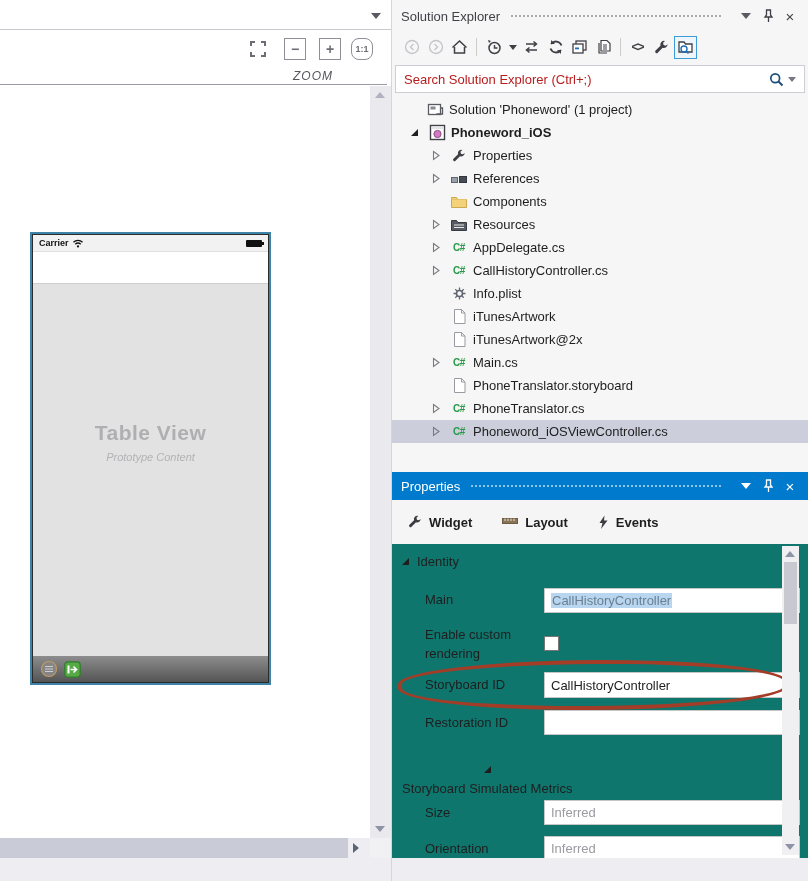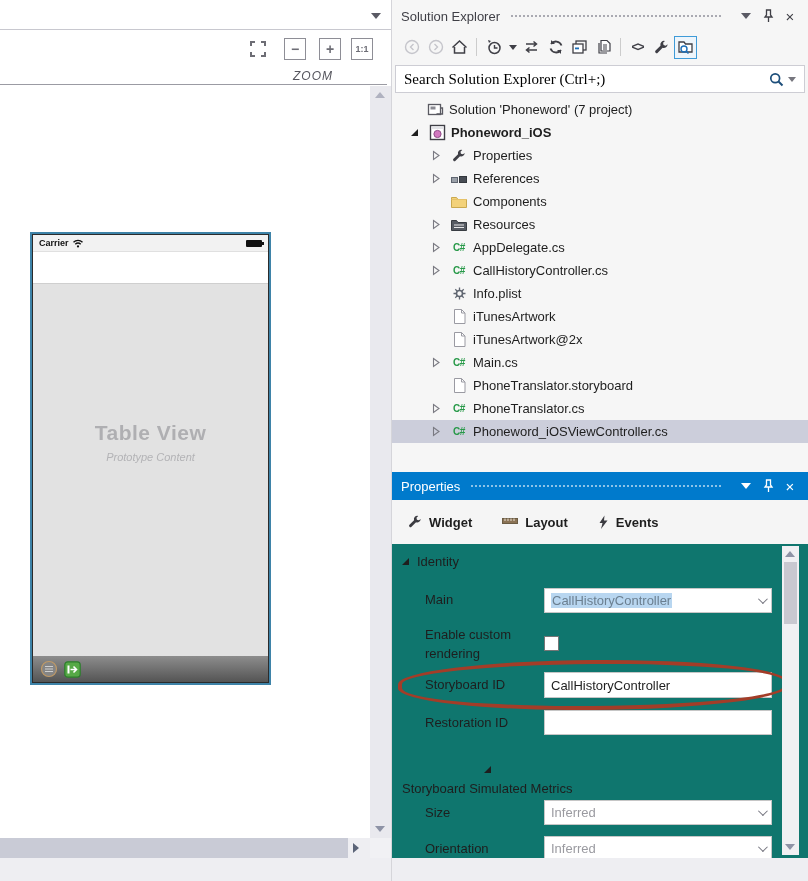--- a/index.html
+++ b/index.html
@@ -55,42 +55,42 @@
   .props-header .chev { border-top-color:#fff; }
 
   .se-toolbar { position:absolute; left:0; top:32px; width:100%; height:30px; display:flex; align-items:center; padding:0 8px; gap:1px; }
   .tool-btn { width:23px; height:23px; display:flex; align-items:center; justify-content:center; }
   .tool-btn.active { border:1px solid #3f9bd8; background:#eef5fb; }
   .tool-sep { width:1px; height:18px; background:#cccccc; margin:0 4px; }
   .code-glyph { font-size:12px; font-weight:bold; color:#3f3f46; letter-spacing:-1px; }
   .mini-chev { width:0; height:0; border-left:4px solid transparent; border-right:4px solid transparent; border-top:5px solid #3f3f46; }
 
   .search-box { position:absolute; left:3px; top:65px; width:410px; height:28px; background:#fff; border:1px solid #cdcdd4; display:flex; align-items:center; padding:0 8px; }
-  .search-ph { color:#000000; font-size:15px; flex:1;font-family:Liberation Serif, serif; }
+  .search-ph { color:#b91c1c; font-size:13px; flex:1; }
   .search-right { display:flex; align-items:center; gap:4px; }
 
   .tree { position:absolute; left:0; top:98px; width:100%; }
   .tree-row { height:23px; display:flex; align-items:center; width:100%; }
   .tree-row.selected { background:#cccedb; }
   .tree-row .lbl { margin-left:5px; white-space:nowrap; }
   .tree-row.bold .lbl { font-weight:bold; }
   .exp { width:16px; display:flex; align-items:center; justify-content:center; flex:0 0 16px; }
   .tree-ico { width:18px; display:flex; align-items:center; justify-content:center; flex:0 0 18px; margin-left:6px; }
   .cs-glyph { font-size:10px; font-weight:bold; color:#279948; letter-spacing:-0.5px; }
   .tri-exp { width:0; height:0; border-left:7px solid transparent; border-bottom:7px solid #1e1e1e; }
 
   
   .props { position:absolute; left:0; top:472px; width:100%; height:409px; }
   .props-header { height:28px; background:#007acc; color:#fff; display:flex; align-items:center; padding:0 9px; }
   .props-tabs { height:44px; display:flex; align-items:center; gap:30px; padding:0 16px; background:#f5f5f5; }
   .ptab { display:flex; gap:7px; color:#1e1e1e;font-weight:bold; }
   .props-body { position:relative; height:337px; background:#0f766e; }
   .sec-head { position:absolute; display:flex; align-items:center; gap:8px; color:#1e1e1e; }
   .plabel { position:absolute; color:#1e1e1e; }
-  .pfield { position:absolute; left:152px; width:228px; height:25px; background:#fff; border:1px solid #c6c6c6; display:flex; align-items:center; padding:0 6px; font-size:13px; }
+  .pfield { position:absolute; left:152px; width:256px; height:25px; background:#fff; border:1px solid #c6c6c6; display:flex; align-items:center; padding:0 6px; font-size:13px; }
   .pfield input { border:none; outline:none; width:100%; font:13px "Liberation Sans",sans-serif; color:#1e1e1e; background:transparent; }
   .sel-text { background:#b8d6f0; color:#6b7f90; padding:0 1px; }
   .combo-chev { width:7px; height:7px; border-right:1.6px solid #767680; border-bottom:1.6px solid #767680; transform:rotate(45deg) translateY(-2px); margin-left:auto; }
   .gray-val { color:#9a9aa0; flex:1; }
   .checkbox { position:absolute; left:152px; width:15px; height:15px; background:#fff; border:1px solid #767676; }
   .annotation { position:absolute; left:6px; top:116px; width:390px; height:50px; border:4px solid #a33d28; border-radius:50% / 46%; transform:rotate(-0.4deg); pointer-events:none; }
   .props-scroll { position:absolute; right:9px; top:2px; width:17px; height:309px; background:#f0f0f3; }
   .props-scroll .thumb { position:absolute; left:2px; top:16px; width:13px; height:62px; background:#c8c8d0; }
   .props-bottom { position:absolute; left:0; top:314px; width:100%; height:23px; background:#eeeef2; }
 </style>
@@ -107,21 +107,21 @@
       <svg width="16" height="16" viewBox="0 0 16 16">
         <path d="M1 5V1h4 M11 1h4v4 M15 11v4h-4 M5 15H1v-4" fill="none" stroke="#6d6d75" stroke-width="2"></path>
       </svg>
     </div>
     <div class="zoom-btn" style="left:284px;">
         <span>−</span>
       </div>
     <div class="zoom-btn" style="left:319px;">
         <span>+</span>
       </div>
-    <div class="zoom-btn" style="left:351px; font-size:9px;">
+    <div class="zoom-btn" style="left:351px; font-size:9px;border-radius:8px;">
         <span>1:1</span>
       </div>
     <div class="zoom-label">ZOOM</div>
   </div>
 
   <div class="canvas">
     <div class="phone">
       <div class="phone-inner">
         <div class="statusbar">
           <span class="left">
@@ -277,21 +277,21 @@
   <div class="tree" id="solution-tree">
       <div class="tree-row" style="padding-left: 12px;">
         <span class="exp"></span>
         <span class="tree-ico">
           <svg width="17" height="15" viewBox="0 0 17 15">
             <rect x="1.5" y="2.5" width="12" height="10" fill="#fff" stroke="#5a5a62" stroke-width="1.3"></rect>
             <rect x="3.5" y="4.5" width="5" height="3" fill="#8a8a92"></rect>
             <path d="M13.5 6h2v6h-6" fill="none" stroke="#5a5a62" stroke-width="1.3"></path>
           </svg>
         </span>
-        <span class="lbl">Solution 'Phoneword' (7 project)</span>
+        <span class="lbl">Solution 'Phoneword' (1 project)</span>
       </div>
       <div class="tree-row bold" style="padding-left: 14px;">
         <span class="exp">
           <span class="tri-exp"></span>
         </span>
         <span class="tree-ico">
           <svg width="17" height="17" viewBox="0 0 17 17">
             <rect x="1.5" y="1.5" width="14" height="14" fill="#fff" stroke="#3f3f46" stroke-width="1.4"></rect>
             <rect x="2.5" y="2.5" width="12" height="2.5" fill="#e4e4e8"></rect>
             <circle cx="8.5" cy="10" r="3.6" fill="#d279c0" stroke="#8e4a86" stroke-width="1"></circle>

